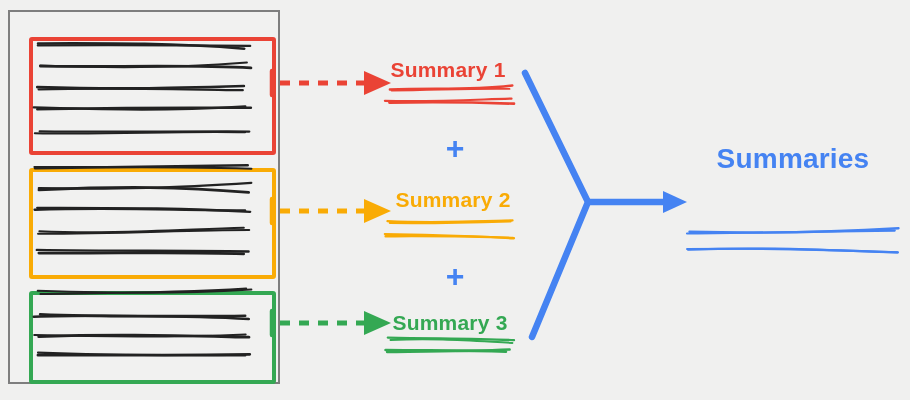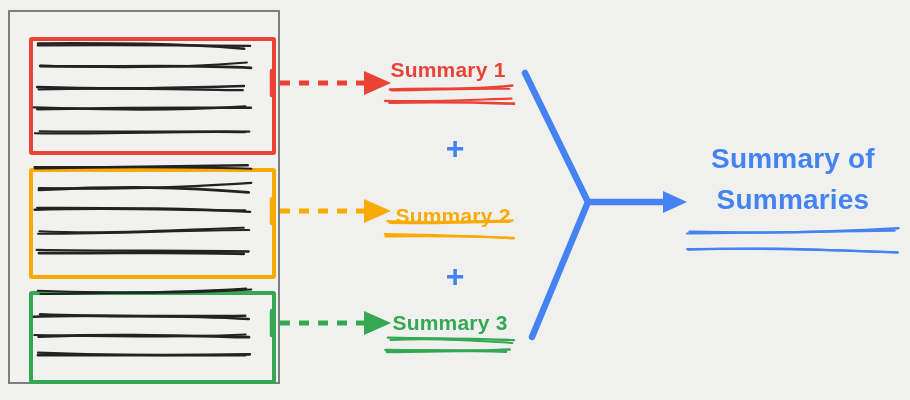--- a/index.html
+++ b/index.html
@@ -14,21 +14,21 @@
   .chunk{position:absolute;box-sizing:border-box;border-radius:3px;border:4px solid #000;}
   #chunk1{left:19px;top:25px;width:247px;height:118px;}
   #chunk2{left:19px;top:156px;width:247px;height:111px;}
   #chunk3{left:19px;top:279px;width:247px;height:93px;}
   svg#art{position:absolute;left:0;top:0;pointer-events:none;}
   .lbl{
     position:absolute;text-align:center;font-weight:700;font-size:21px;
     line-height:22px;letter-spacing:.2px;white-space:nowrap;
   }
   #lbl1{left:386px;top:59px;width:124px;}
-  #lbl2{left:391px;top:205px;width:124px;}
+  #lbl2{left:391px;top:189px;width:124px;}
   #lbl3{left:388px;top:312px;width:124px;}
   .plus{
     position:absolute;width:28px;text-align:center;font-weight:700;
     font-size:32px;line-height:32px;
   }
   #plus1{left:441px;top:132px;}
   #plus2{left:441px;top:260px;}
   .heading{
     position:absolute;left:683px;top:138px;width:220px;text-align:center;
     font-weight:700;font-size:28px;line-height:41px;letter-spacing:.2px;
@@ -126,17 +126,16 @@
       </g>
     </svg>
 
   <div class="lbl" id="lbl1" style="color: rgb(234, 67, 53);">Summary 1</div>
   <div class="plus" id="plus1" style="color: rgb(69, 131, 242);">+</div>
   <div class="lbl" id="lbl2" style="color: rgb(249, 171, 5);">Summary 2</div>
   <div class="plus" id="plus2" style="color: rgb(69, 131, 242);">+</div>
   <div class="lbl" id="lbl3" style="color: rgb(52, 168, 83);">Summary 3</div>
 
   <div class="heading" style="color: rgb(69, 131, 242);">
-    <div>Summary of</div>
     <div>Summaries</div>
   </div>
 
 </div>
 
 </body></html>

